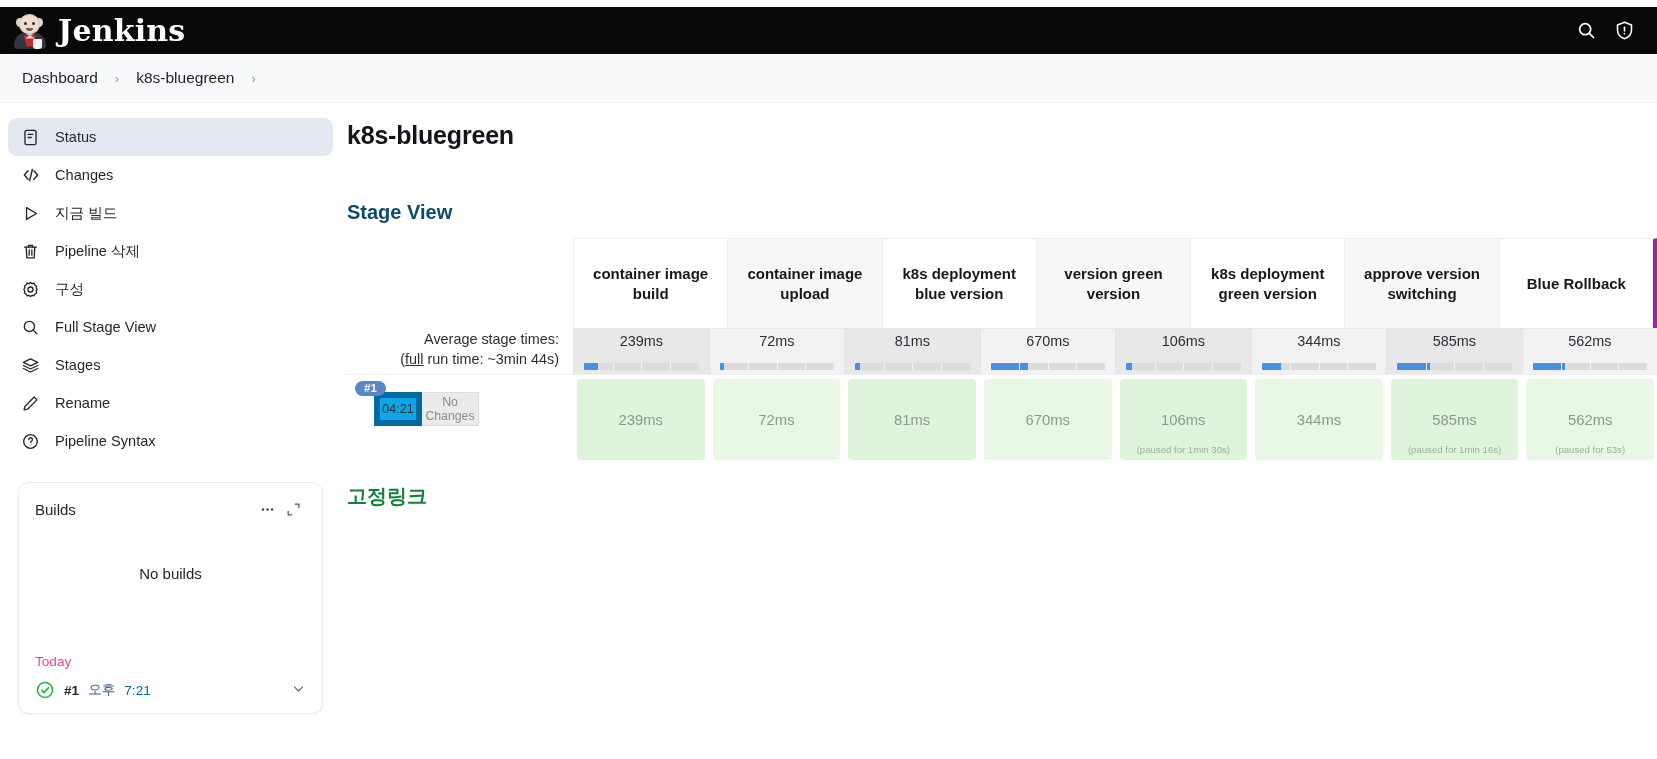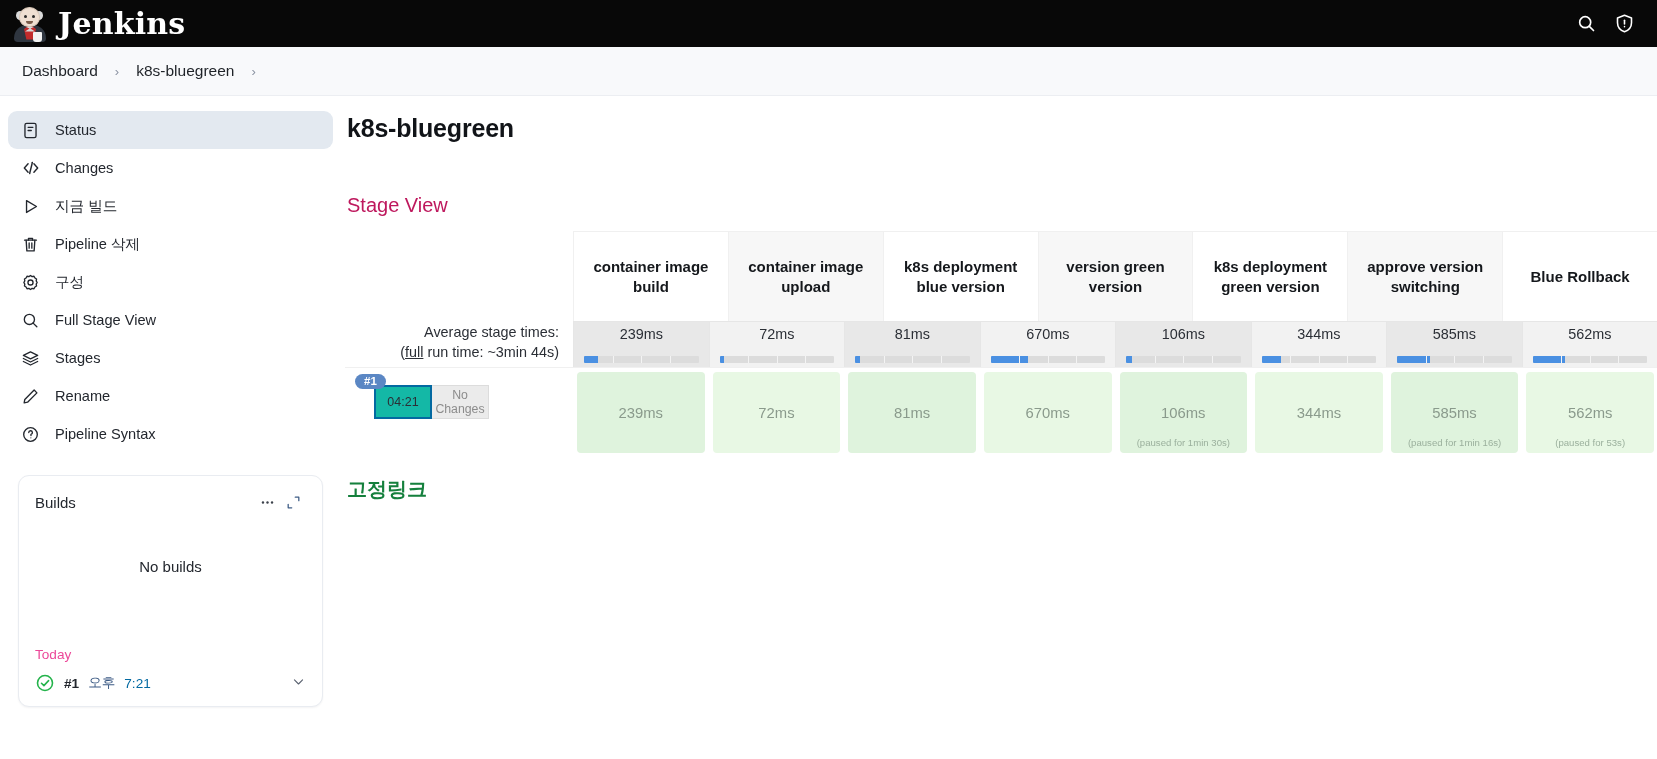--- a/index.html
+++ b/index.html
@@ -12,20 +12,21 @@
     overflow: hidden;
   }
 
   
   #app-header {
     height: 47px;
     background: #080808;
     display: flex;
     align-items: center;
     padding: 0 14px 0 12px;
+    margin-top: 7px;
   }
   #brand {
     display: flex; align-items: center; gap: 10px;
     text-decoration: none;
   }
   #jenkins-logo {
     width: 36px; height: 36px;
     position: relative;
     flex: 0 0 auto;
   }
@@ -220,22 +221,22 @@
   }
   #page-title {
     font-size: 25px;
     font-weight: 700;
     color: #111418;
     margin: 0 0 0 2px;
     letter-spacing: -0.2px;
   }
   #stage-view-heading {
     font-size: 20px;
-    font-weight: 400;
-    color: #be185d;
+    font-weight: 700;
+    color: #0c4a6e;
     margin: 51px 0 0 2px;
   }
   #permalinks-heading {
     font-size: 20px;
     font-weight: 700;
     color: #15803d;
     margin: 19px 0 0 2px;
   }
 
   
@@ -264,21 +265,21 @@
     font-size: 15px;
     font-weight: 700;
     color: #15181c;
     line-height: 1.33;
     padding: 0 6px;
     border-left: 1px solid #f0f0f0;
     border-top: 1px solid #f0f0f0;
   }
   #sv-head-row .sv-stage-col.odd  { background: #f7f7f7; }
   #sv-head-row .sv-stage-col.even { background: #ffffff; }
-  #sv-head-row .sv-stage-col:last-child { border-right: 1px solid #a21caf; }
+  #sv-head-row .sv-stage-col:last-child { border-right: 5px solid #a21caf; }
 
   
   #sv-avg-row { height: 46px; }
   #sv-avg-label {
     width: 228px; flex: 0 0 228px;
     text-align: right;
     padding-right: 14px;
     font-size: 14.4px;
     color: #2b2f36;
     line-height: 1.42;
@@ -336,23 +337,23 @@
     padding: 1px 9px 2px 9px;
     z-index: 3;
   }
   #build-meta-boxes {
     position: absolute;
     left: 29px; top: 17px;
     display: flex;
     height: 34px;
   }
   #build-meta-time {
-    width: 58px;
-    background: #14b8a6;
-    border: 2px solid #0369a1;
+    width: 48px;
+    background: #0ea5e9;
+    border: 6px solid #0369a1;
     display: flex; align-items: center; justify-content: center;
     font-size: 12.5px;
     color: #2b2f36;
   }
   #build-meta-changes {
     width: 57px;
     background: #ebebeb;
     border: 1px solid #dcdcdc;
     border-left: none;
     display: flex; align-items: center; justify-content: center;

